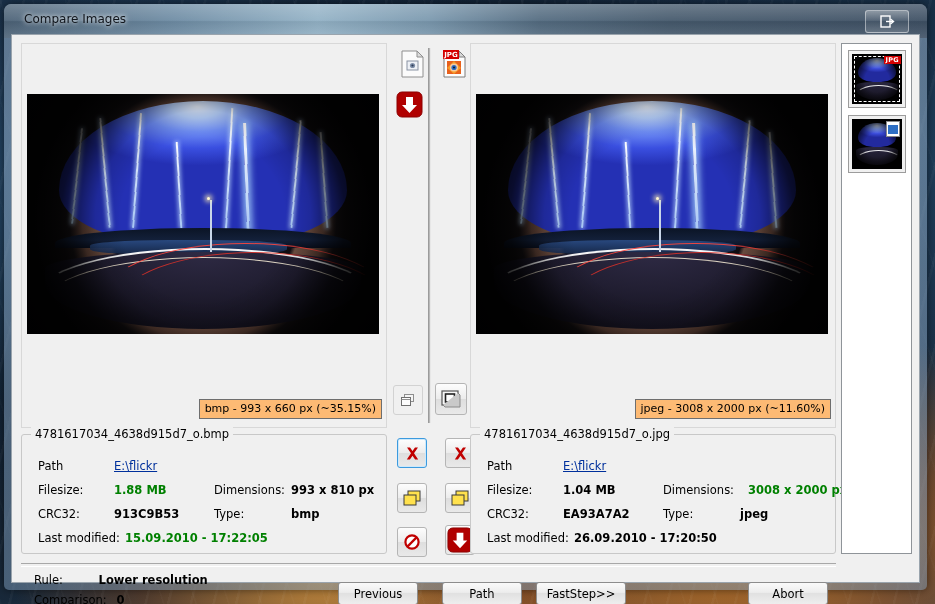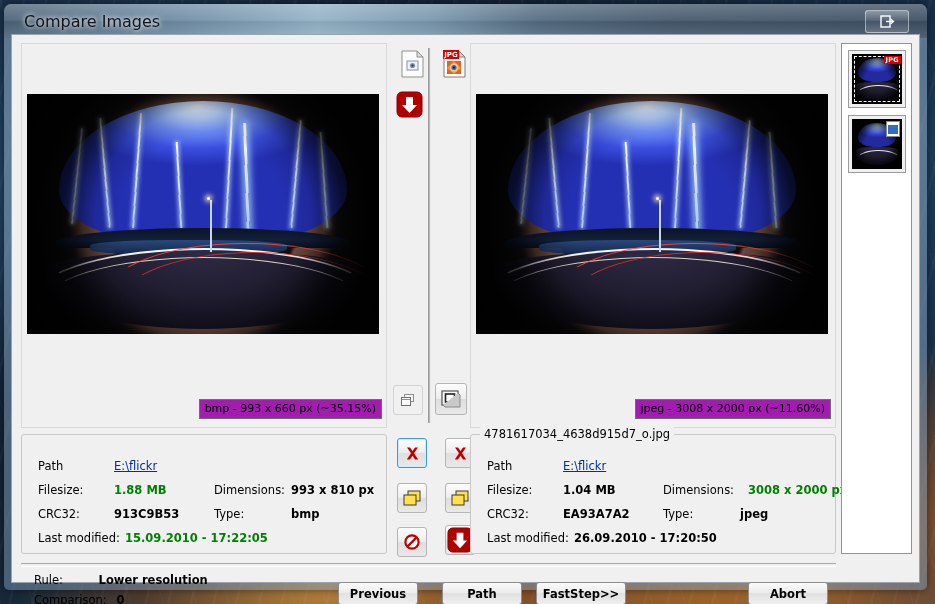--- a/index.html
+++ b/index.html
@@ -41,21 +41,21 @@
   #titlebar {
     position: absolute; left: 0; top: 0; width: 100%; height: 34px;
     border-radius: 7px 7px 0 0;
     background:
       linear-gradient(180deg, rgba(255,255,255,0.22) 0%, rgba(255,255,255,0.06) 48%, rgba(0,0,0,0.06) 52%, rgba(255,255,255,0.10) 100%),
       linear-gradient(90deg, #4c6277 0%, #6d8ba3 18%, #93b2c6 34%, #7a98ae 46%, #536b80 58%, #45596c 72%, #3e5064 100%);
     box-sizing: border-box;
   }
   #titlebar-text {
     position: absolute; left: 20px; top: 8px;
-    font-size: 16px; color: #10151c;
+    font-size: 12px; color: #10151c;
     text-shadow: 0 0 4px rgba(255,255,255,0.85), 0 0 7px rgba(255,255,255,0.6);
     white-space: nowrap;
   }
   #restore-btn {
     position: absolute; right: 18px; top: 6px;
     width: 42px; height: 21px;
     border-radius: 3px;
     border: 1px solid rgba(255,255,255,0.45);
     background: linear-gradient(180deg, rgba(255,255,255,0.30), rgba(255,255,255,0.05) 50%, rgba(255,255,255,0.16));
     display: flex; align-items: center; justify-content: center;
@@ -136,21 +136,21 @@
   }
   .ph-vig {
     position: absolute; inset: 0;
     background: radial-gradient(circle at 50% 52%, rgba(0,0,0,0) 38%, rgba(0,0,0,0.15) 50%, rgba(0,0,0,0.75) 66%, rgba(0,0,0,0.95) 80%);
   }
 
   
   .img-caption {
     position: absolute;
     bottom: 8px;
-    background: #a21caf;
+    background: #fdba74;
     border: 1px solid #6e6e6e;
     font-size: 11px;
     color: #000;
     padding: 2px 5px 3px 5px;
     white-space: nowrap;
     font-family: "DejaVu Sans", "Liberation Sans", sans-serif;
   }
   #cap-left  { right: 4px; }
   #cap-right { right: 4px; }
 
@@ -218,21 +218,20 @@
   .btn {
     position: absolute;
     height: 23px;
     border: 1px solid #8d8d8d;
     border-radius: 3px;
     background: linear-gradient(180deg, #fafafa 0%, #ededed 45%, #e0e0e0 47%, #eeeeee 100%);
     font-size: 11.5px; color: #000;
     display: flex; align-items: center; justify-content: center;
     cursor: pointer; box-sizing: border-box;
     font-family: "DejaVu Sans", "Liberation Sans", sans-serif;
-    font-weight: bold;
   }
 
   
   #thumb-panel {
     position: absolute; left: 829px; top: 8px;
     width: 71px; height: 511px;
     background: #ffffff;
     border: 1px solid #8f9499;
     box-sizing: border-box;
     overflow: hidden;
@@ -444,20 +443,21 @@
       </div>
       <div class="tool-btn" style="left:56px;top:482px;padding:0;border:1px solid #b5b5b5;">
         <svg width="26" height="26" viewBox="0 0 27 27">
           <rect x="1" y="1" width="25" height="25" rx="5" fill="#b00000" stroke="#8d0000" stroke-width="1"></rect>
           <polygon points="10,6 17,6 17,14 21,14 13.5,22 6,14 10,14" fill="#ffffff"></polygon>
         </svg>
       </div>
     </div>
 
     <div class="detail-box" id="detail-left">
+      <div class="detail-title">4781617034_4638d915d7_o.bmp</div>
       <div class="drow" style="left:16px;top:24px;">
         <span class="dlabel">Path</span>
       </div>
       <div class="drow" style="left:92px;top:24px;">
         <span class="dlink">E:\flickr</span>
       </div>
       <div class="drow" style="left:16px;top:48px;">
         <span class="dlabel">Filesize:</span>
       </div>
       <div class="drow" style="left:92px;top:48px;">

